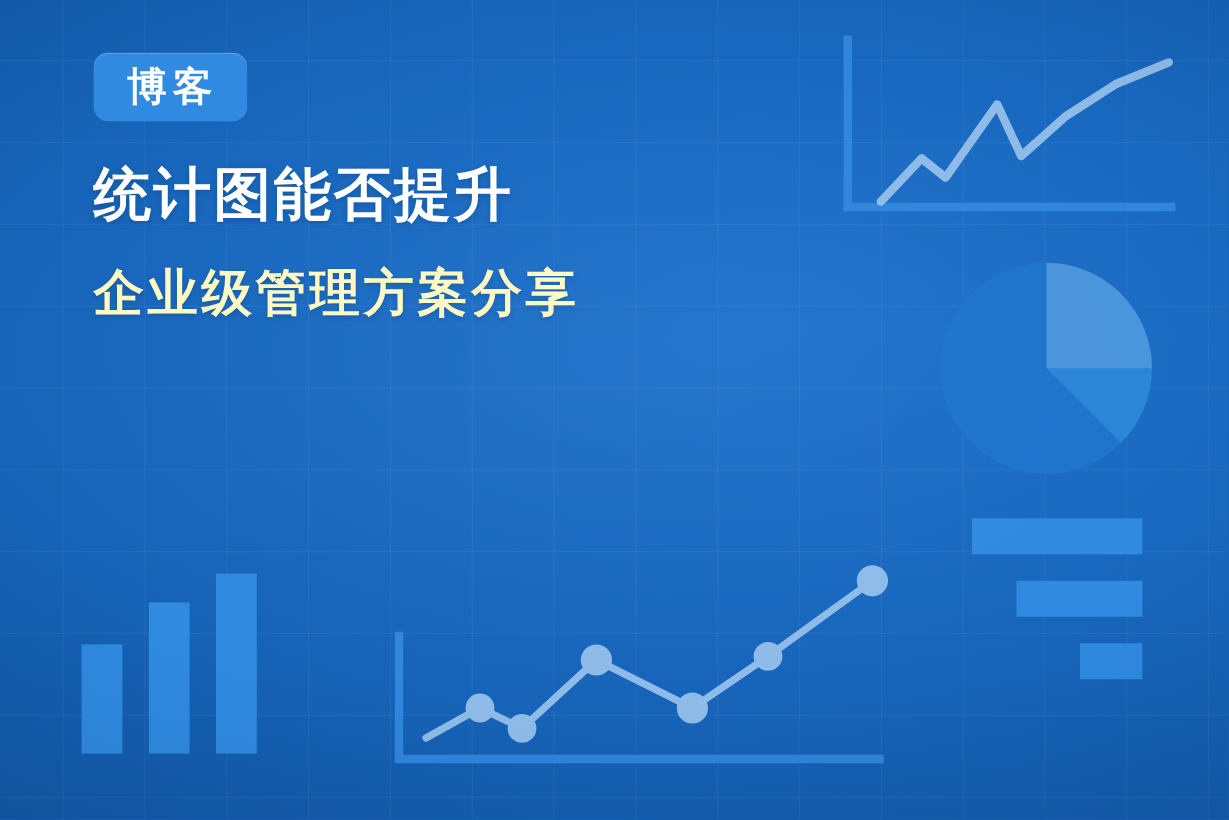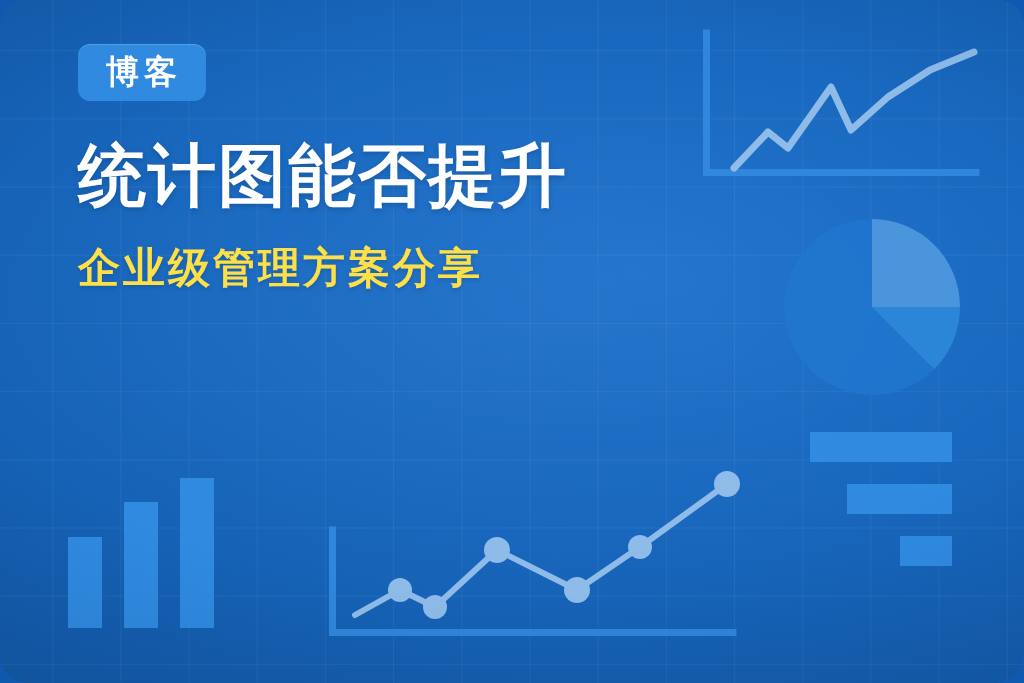--- a/index.html
+++ b/index.html
@@ -7,21 +7,20 @@
     padding: 0;
     background: #0f5ab0;
   }
   #poster {
     position: relative;
     width: 1024px;
     height: 683px;
     overflow: hidden;
     font-family: "Liberation Sans", "DejaVu Sans", sans-serif;
     background: #1664bb;
-    border-radius: 27px;
   }
   
   .bg-gradient {
     position: absolute;
     inset: 0;
     background:
       radial-gradient(120% 90% at 62% 40%, #1f72cc 0%, #1868bf 38%, #145dae 72%, #10569f 100%),
       linear-gradient(100deg, #14549c 0%, #1a68c0 45%, #1763b6 100%);
     background-blend-mode: normal;
   }
@@ -68,30 +67,30 @@
     font-weight: 700;
     letter-spacing: 5px;
     padding: 11px 24px 13px 28px;
     border-radius: 12px;
     line-height: 1;
     box-shadow: 0 1px 0 rgba(255,255,255,0.18) inset;
   }
   .title {
     margin-top: 33px;
     color: #ffffff;
-    font-size: 68px;
+    font-size: 48px;
     font-weight: 800;
     line-height: 1.22;
     letter-spacing: 2px;
     text-shadow: 0 2px 5px rgba(0,30,70,0.25);
   }
   .title .line { display: block; white-space: nowrap; }
   .subtitle {
     margin-top: 26px;
-    color: #fde047;
+    color: #fef9c3;
     font-size: 42px;
     font-weight: 700;
     letter-spacing: 3px;
     line-height: 1.2;
     white-space: nowrap;
     text-shadow: 0 2px 4px rgba(0,30,70,0.2);
   }
 </style>
 </head>
 <body>

